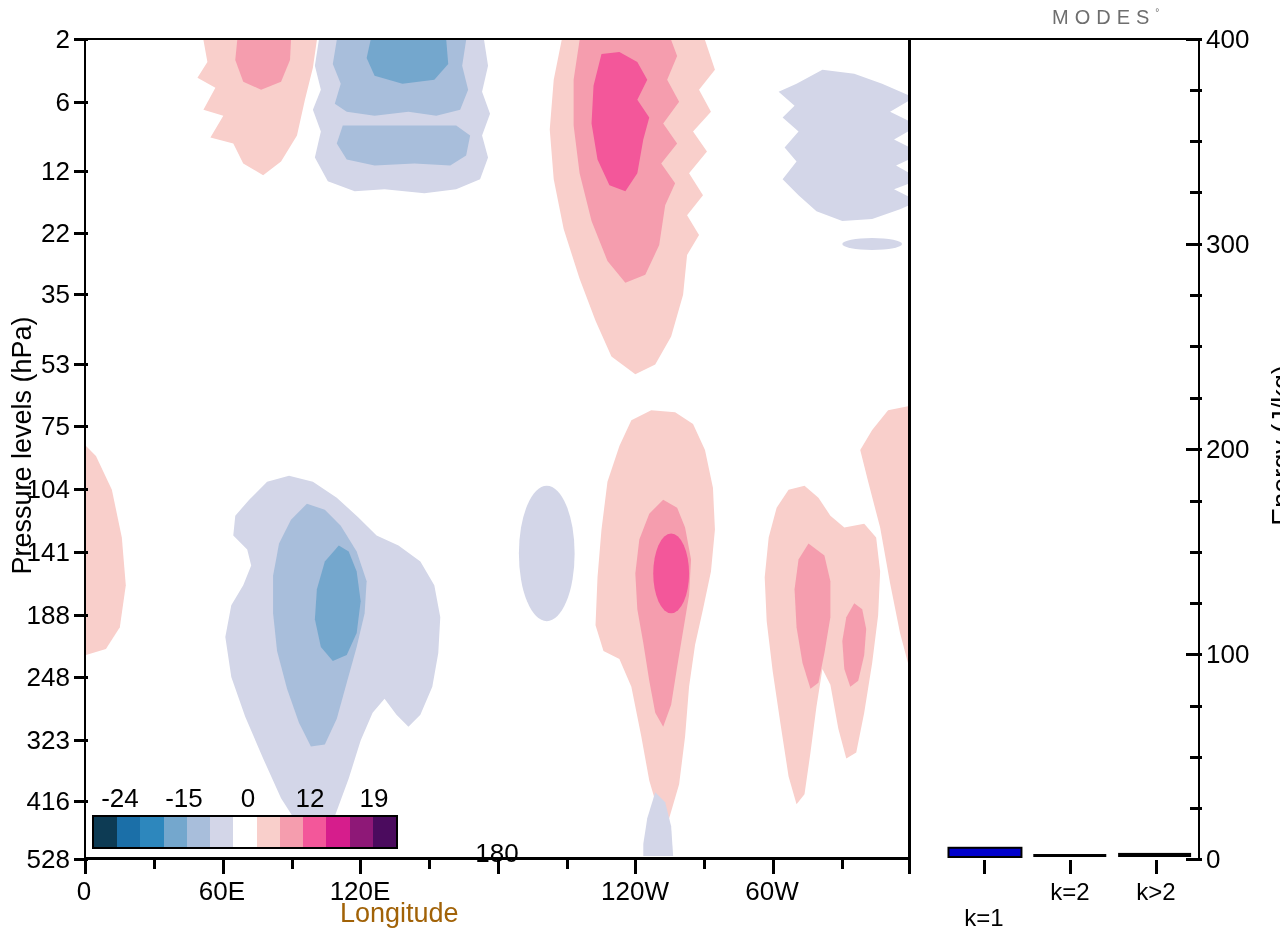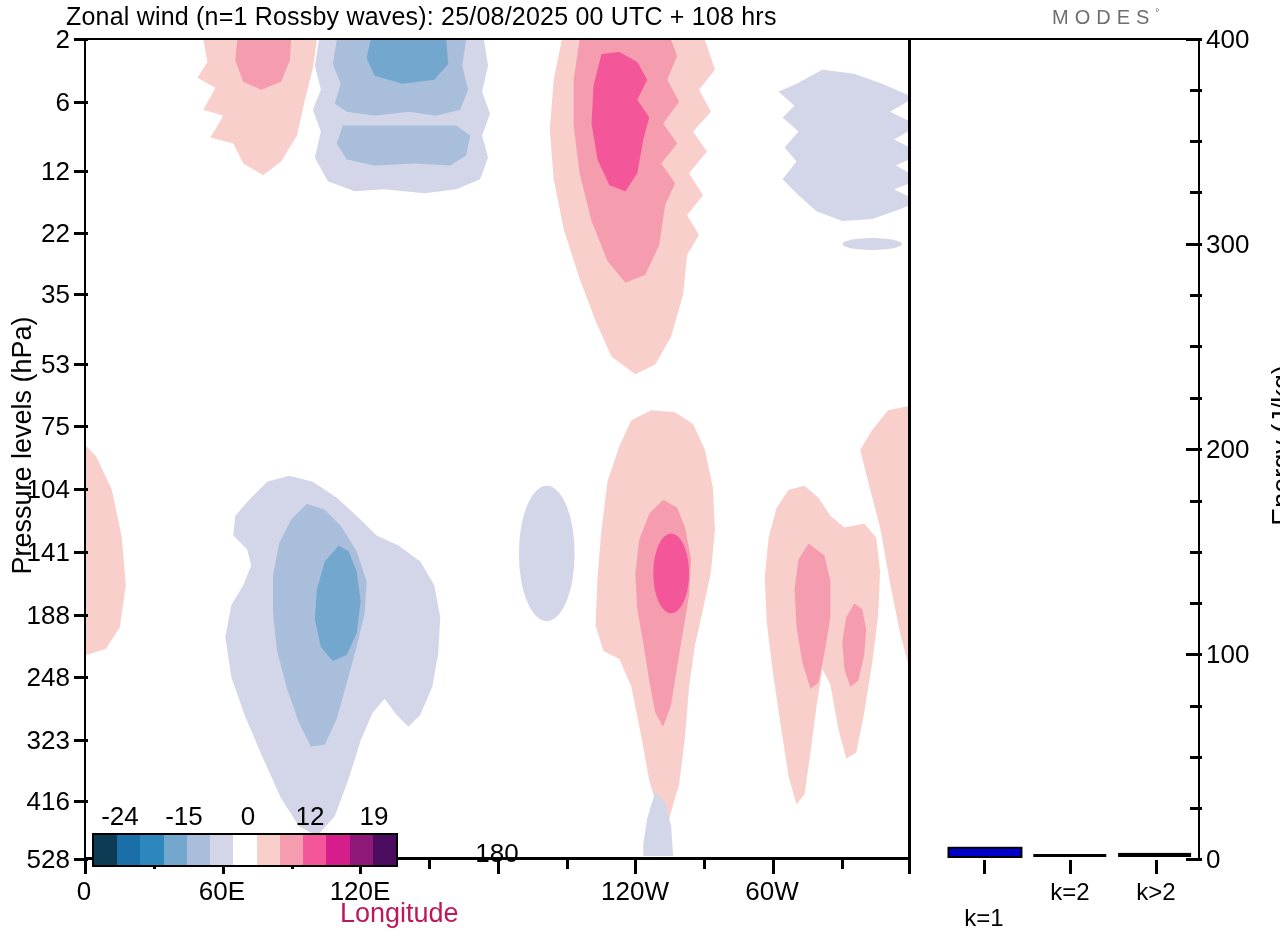--- a/index.html
+++ b/index.html
@@ -84,42 +84,41 @@
     position: absolute;
     left: 1122px; top: 430px;
     width: 320px;
     font-size: 27px;
     text-align: center;
     transform: rotate(-90deg);
     color: #000;
   }
   #xlabel {
     position:absolute; left: 340px; top: 898px;
-    font-size: 27px; color:#be185d;
-  }
-
-  
-  #colorbar-wrap { position:absolute; left: 92px; top: 833px; border-radius: 14px; }
+    font-size: 27px; color:#a16207;
+  }
+
+  
+  #colorbar-wrap { position:absolute; left: 92px; top: 815px; border-radius: 14px; }
   #colorbar {
     display: flex;
     width: 306px; height: 34px;
     border: 2px solid #000;
     box-sizing: border-box;
   }
   #colorbar .sw { flex: 1 1 0; height: 100%; }
   .cb-lbl { position:absolute; font-size:26px; color:#000; text-align:center; }
 
   .bar-lbl { position:absolute; font-size:24px; color:#000; text-align:center; }
 </style>
 </head>
 <body>
 
 <div id="page">
 
-  <div class="txt" id="chart-title">Zonal wind (n=1 Rossby waves):  25/08/2025  00 UTC  + 108 hrs</div>
 
   <div class="txt" id="modes-logo">
     <span>MODES</span><sup>°</sup>
   </div>
 
   <div id="main-panel">
     <svg id="contour-svg" viewBox="0 0 826 822" preserveAspectRatio="none">
 
       <g>
         <path fill="#f9cfcb" d="M 118,0 L 122,22 L 112,38 L 130,48 L 118,70 L 138,76

